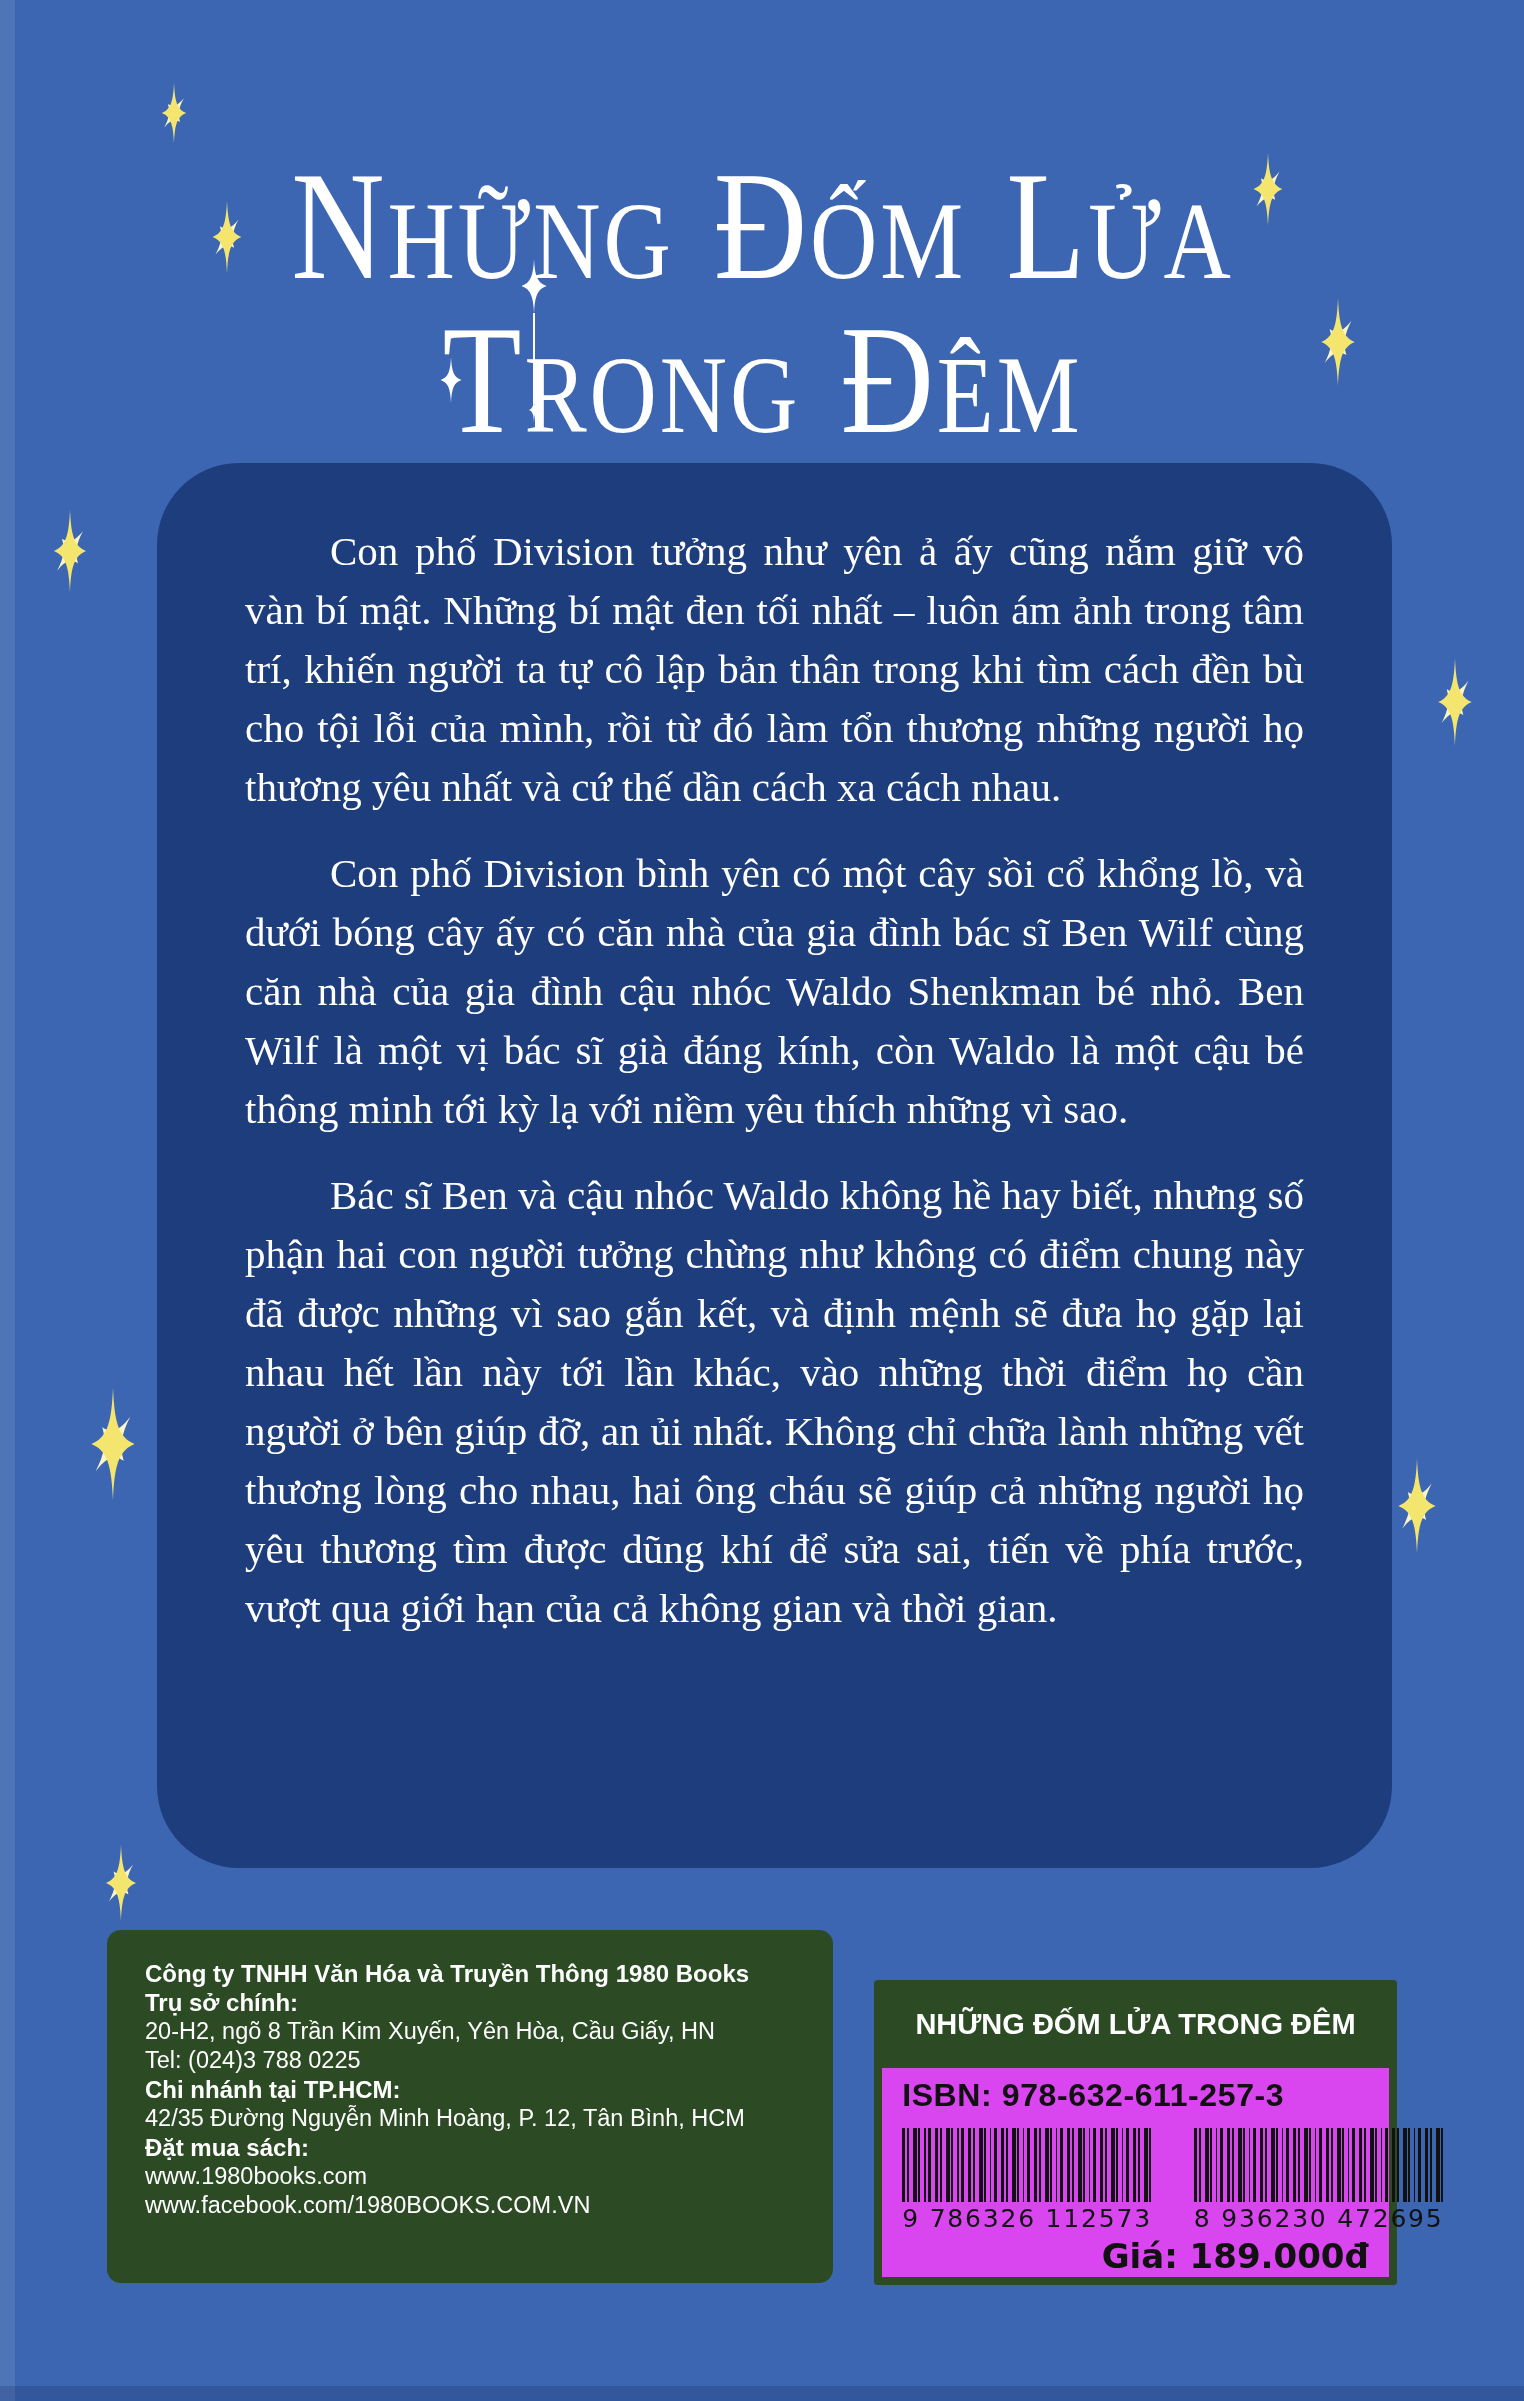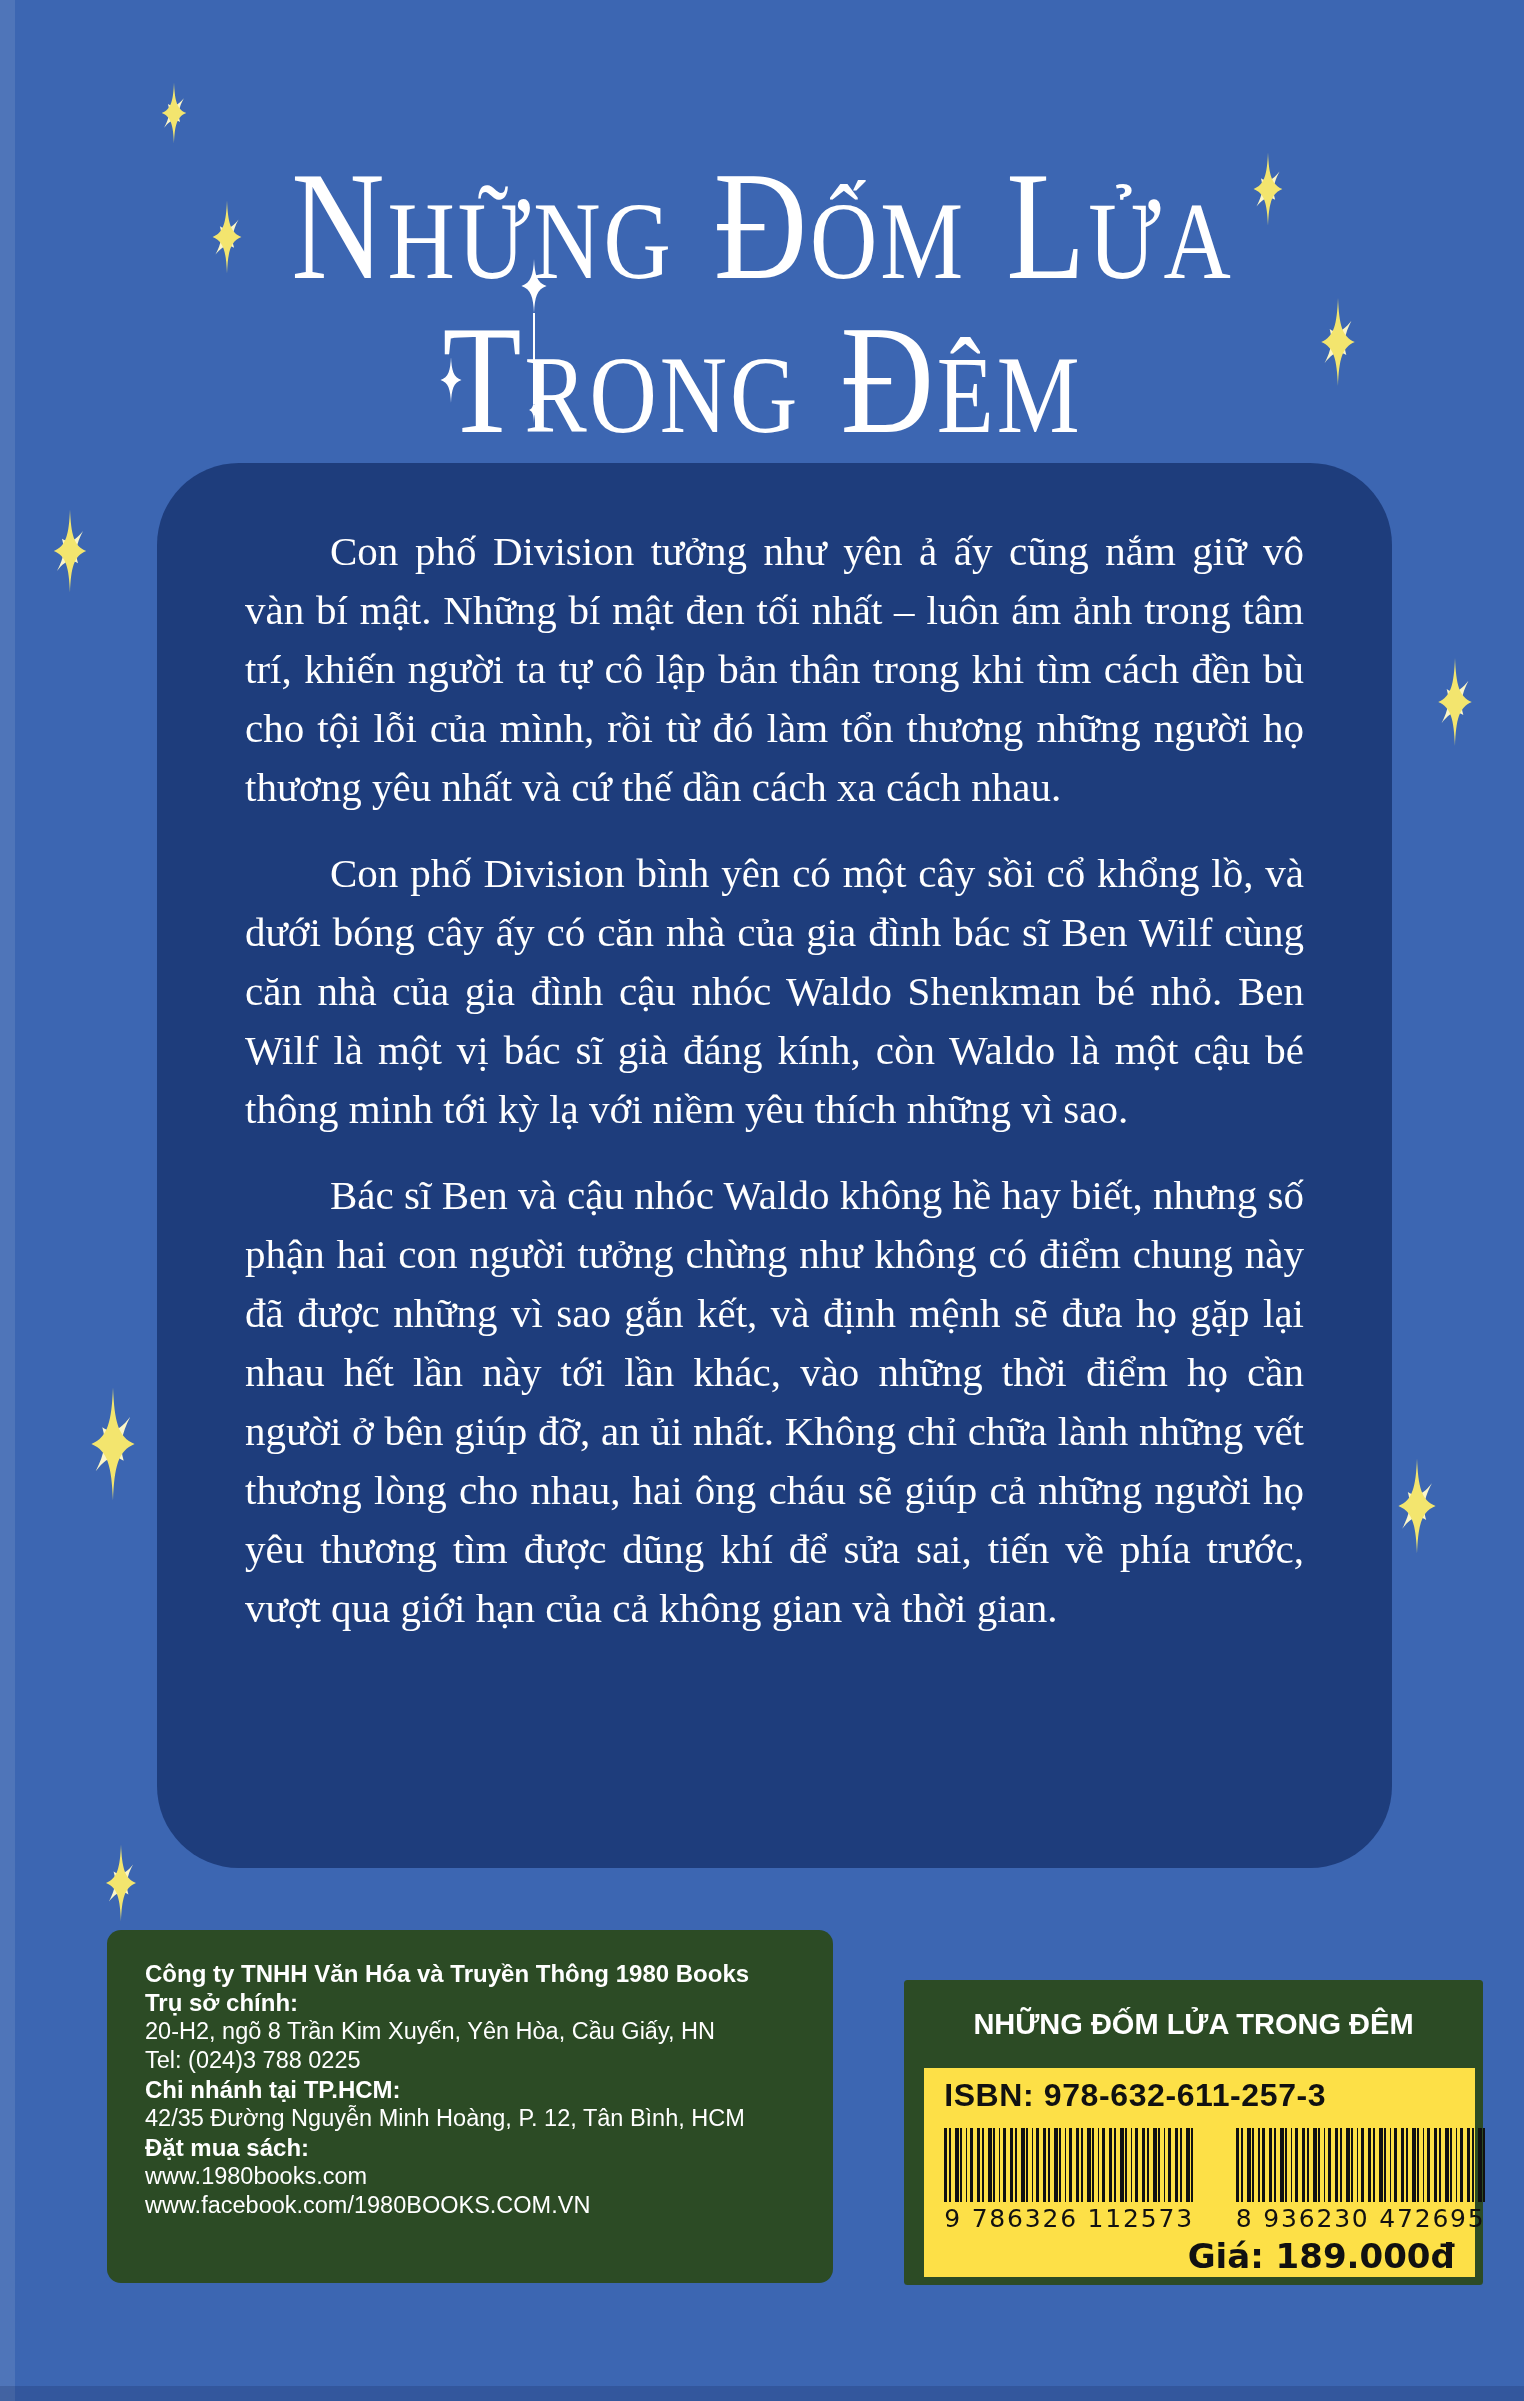--- a/index.html
+++ b/index.html
@@ -59,34 +59,34 @@
     width:726px;height:353px;
     background:#2C4B25;border-radius:14px;
     box-sizing:border-box;
     padding:29px 38px 0 38px;
     color:#FFFFFF;
   }
   .pub-box div{font-size:23.5px;line-height:29px;white-space:nowrap;}
   .pub-box .b{font-weight:700;font-size:24px;}
   
   .price-box{
-    position:absolute;left:904px;top:1980px;
-    width:579px;height:305px;
+    position:absolute;left:874px;top:1980px;
+    width:523px;height:305px;
     background:#2C4B25;border-radius:3.5px;
     box-sizing:border-box;
     padding:0 8.2px 8.2px 8.2px;
   }
   .pb-header{
     height:88px;line-height:88px;text-align:center;
     color:#FFFFFF;font-weight:700;font-size:29px;
     white-space:nowrap;
   }
   .pb-white{
-    background:#fde047;height:209px;box-sizing:border-box;
-    padding:9.4px 20px 0 20px;color:#111111;margin-left:12px;
+    background:#d946ef;height:209px;box-sizing:border-box;
+    padding:9.4px 20px 0 20px;color:#111111;
   }
   .pb-isbn{font-size:32px;font-weight:700;letter-spacing:0.6px;}
   .pb-barcodes{display:flex;gap:42px;margin-top:14px;justify-content:space-between;}
   .bc{flex:1;}
   .bc-bars{
     height:74px;
     background:
       repeating-linear-gradient(90deg,
         #111 0 2.9px, transparent 2.9px 5.3px,
         #111 5.3px 7px, transparent 7px 11px,

